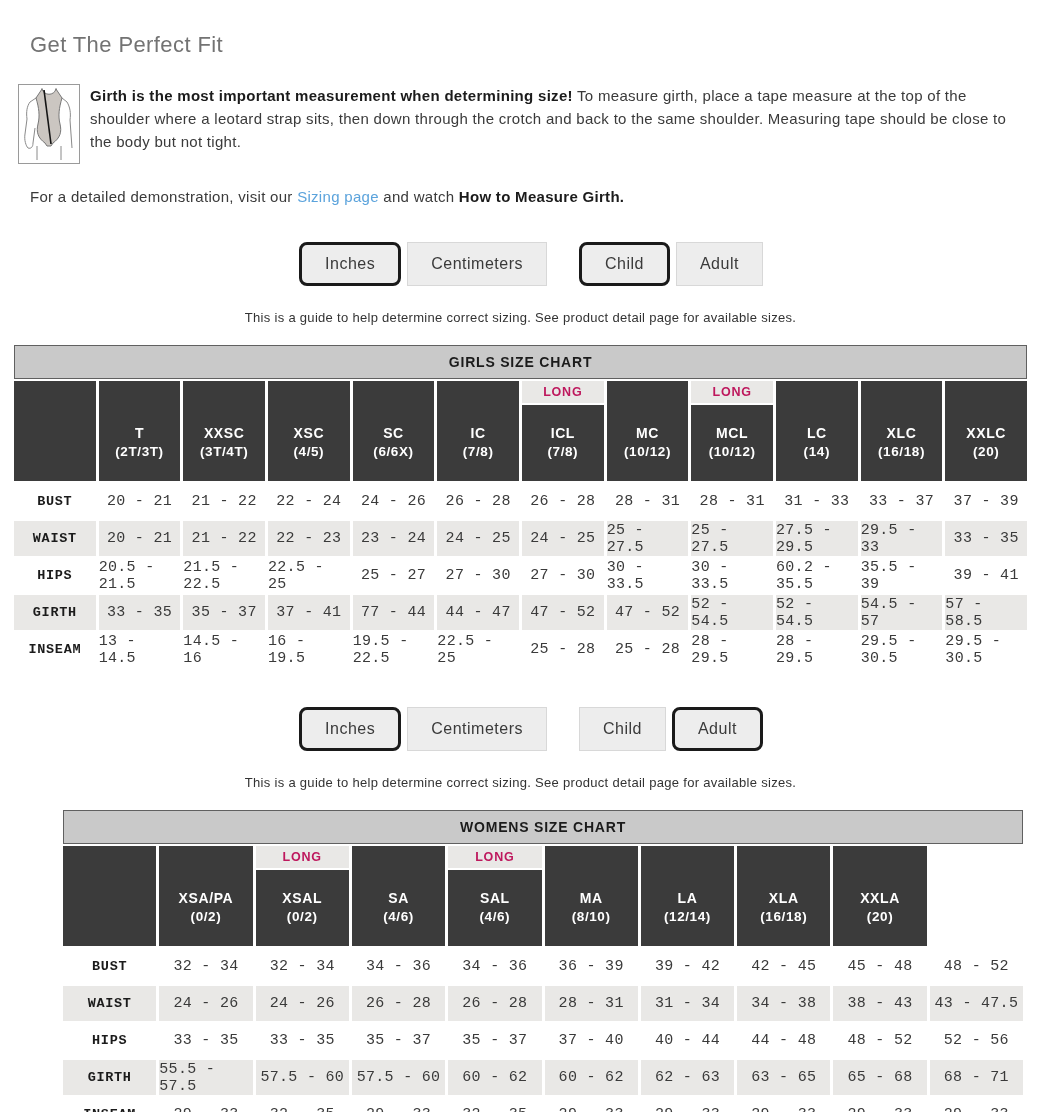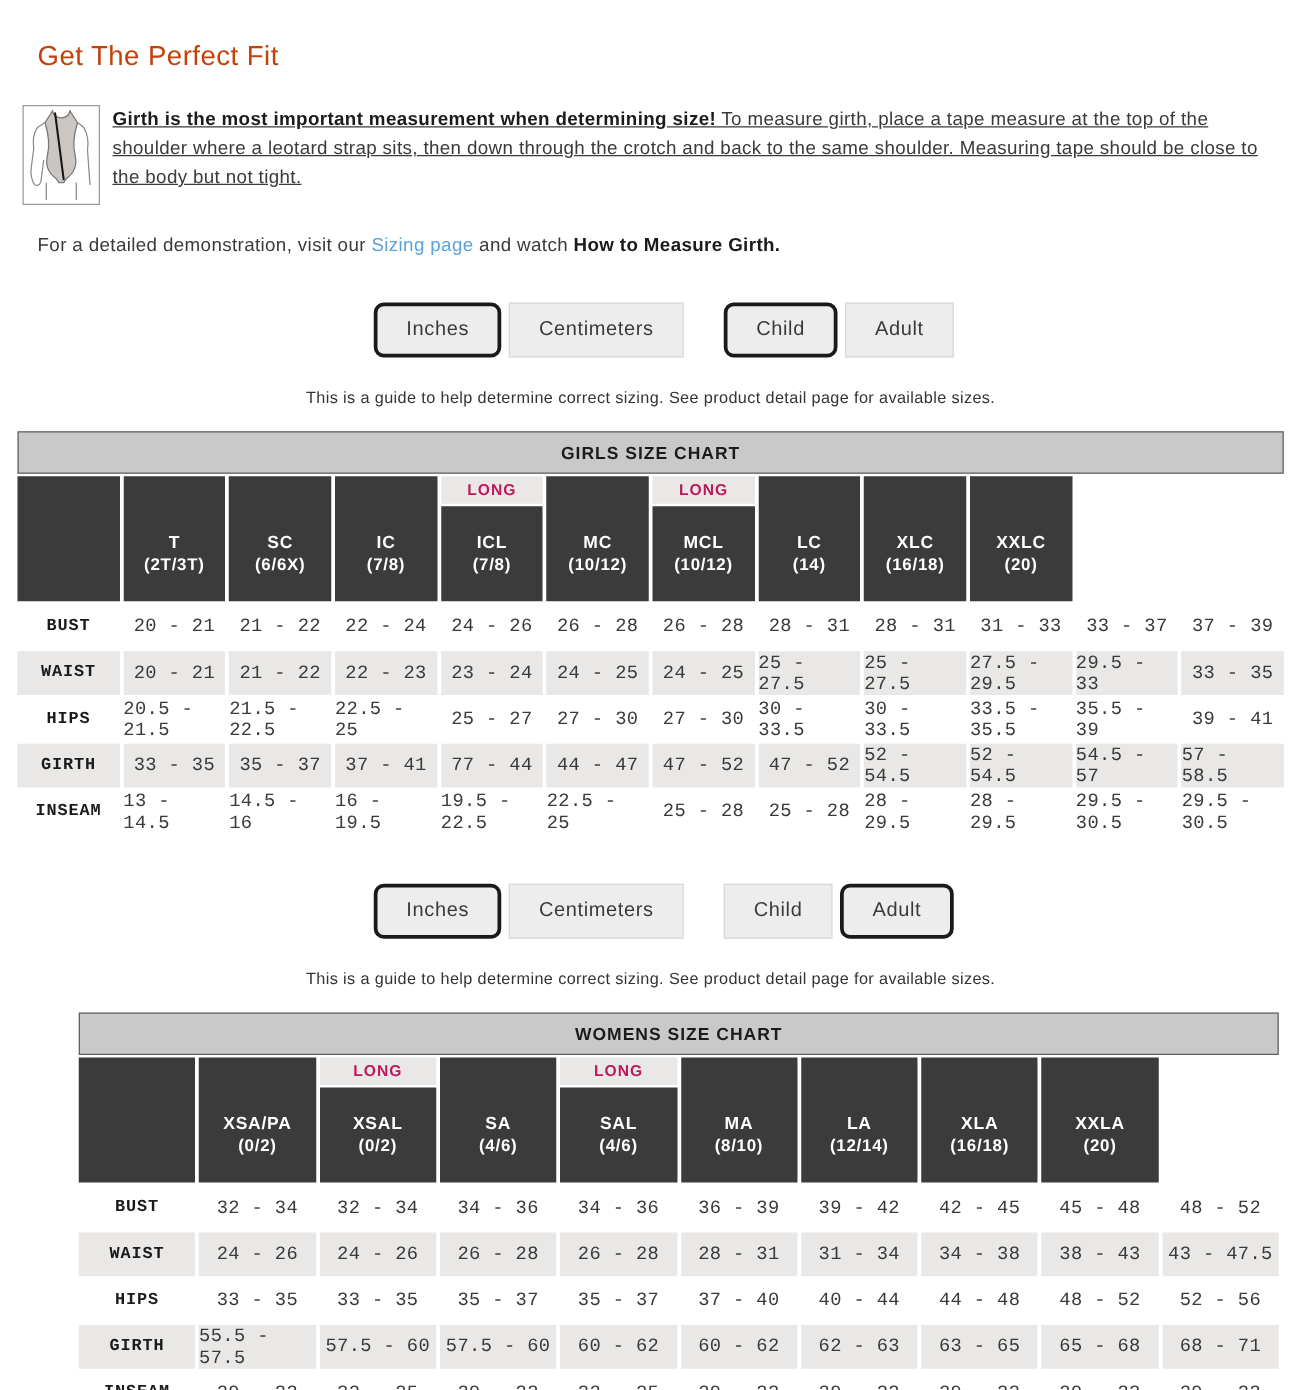--- a/index.html
+++ b/index.html
@@ -5,23 +5,23 @@
   * { box-sizing: border-box; margin: 0; padding: 0; }
   html, body { background: #ffffff; }
   body {
     width: 1041px;
     font-family: "Liberation Sans", "DejaVu Sans", sans-serif;
     color: #3a3a3a;
     letter-spacing: 0.3px;
     -webkit-font-smoothing: antialiased;
   }
   .top-section { padding: 32px 30px 0 30px; }
-  .page-title { font-size: 22px; font-weight: 500; color: #c2410c; letter-spacing: 0.4px; margin-bottom: 26px; }
-
-  .intro-row { display: flex; align-items: flex-start; gap: 10px; margin-bottom: 22px; text-decoration: underline; }
+  .page-title { font-size: 22px; font-weight: 500; color: #737373; letter-spacing: 0.4px; margin-bottom: 26px; }
+
+  .intro-row { display: flex; align-items: flex-start; gap: 10px; margin-bottom: 22px; }
   .illustration-frame {
     width: 62px; height: 80px; flex: 0 0 62px;
     border: 1px solid #9a9a9a; background: #fff; margin-left: -12px;
     display: flex; align-items: center; justify-content: center;
   }
   .intro-text { font-size: 15px; line-height: 23px; color: #3a3a3a; }
   .intro-text b, .demo-line b { color: #1b1b1b; }
 
   .demo-line { font-size: 15px; line-height: 22px; margin-bottom: 34px; }
   .demo-line a { color: var(--accent-link, #5ba3dc); text-decoration: none; cursor: pointer; }
@@ -113,20 +113,32 @@
           <div class="header-cell full"></div>
         </div>
         <div class="header-col">
           <div class="header-cell full">
             <span class="col-name">T</span>
             <span class="col-sub">(2T/3T)</span>
           </div>
         </div>
         <div class="header-col">
           <div class="header-cell full">
+            <span class="col-name">XXSC</span>
+            <span class="col-sub">(3T/4T)</span>
+          </div>
+        </div>
+        <div class="header-col">
+          <div class="header-cell full">
+            <span class="col-name">XSC</span>
+            <span class="col-sub">(4/5)</span>
+          </div>
+        </div>
+        <div class="header-col">
+          <div class="header-cell full">
             <span class="col-name">SC</span>
             <span class="col-sub">(6/6X)</span>
           </div>
         </div>
         <div class="header-col">
           <div class="header-cell full">
             <span class="col-name">IC</span>
             <span class="col-sub">(7/8)</span>
           </div>
         </div>
@@ -201,21 +213,21 @@
         <div class="data-row white" style="grid-template-columns: repeat(12, 1fr);">
           <div class="cell row-label">HIPS</div>
           <div class="cell value">20.5 - 21.5</div>
           <div class="cell value">21.5 - 22.5</div>
           <div class="cell value">22.5 - 25</div>
           <div class="cell value">25 - 27</div>
           <div class="cell value">27 - 30</div>
           <div class="cell value">27 - 30</div>
           <div class="cell value">30 - 33.5</div>
           <div class="cell value">30 - 33.5</div>
-          <div class="cell value">33.5 - 35.5</div>
+          <div class="cell value">60.2 - 35.5</div>
           <div class="cell value">35.5 - 39</div>
           <div class="cell value">39 - 41</div>
         </div>
         <div class="data-row gray" style="grid-template-columns: repeat(12, 1fr);">
           <div class="cell row-label">GIRTH</div>
           <div class="cell value">33 - 35</div>
           <div class="cell value">35 - 37</div>
           <div class="cell value">37 - 41</div>
           <div class="cell value">77 - 44</div>
           <div class="cell value">44 - 47</div>

